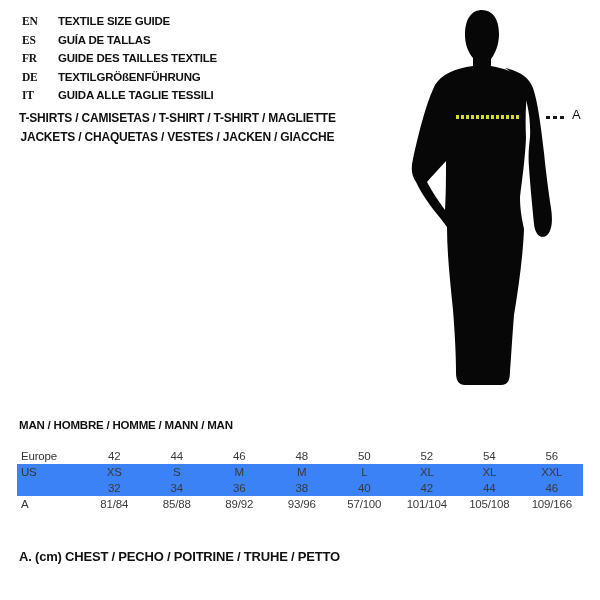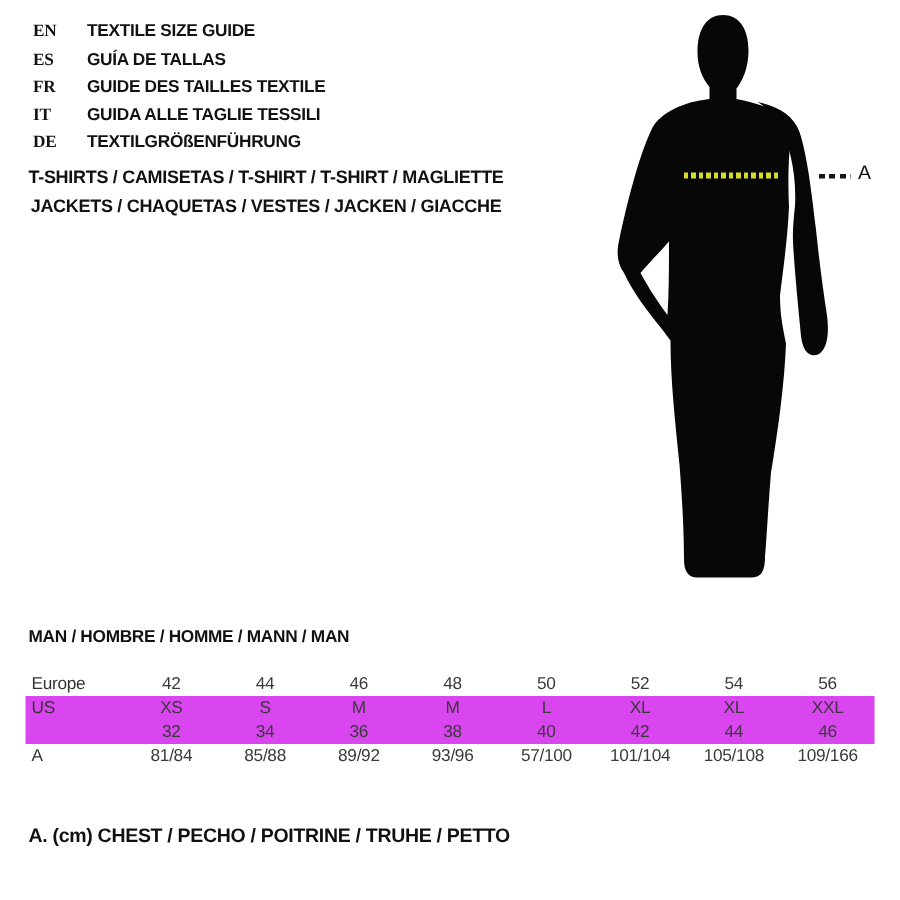--- a/index.html
+++ b/index.html
@@ -29,36 +29,36 @@
   .measure-label{left:572px;top:107px;font-size:13px;font-weight:500;}
 
   
   .section-title{left:19px;top:419px;font-weight:700;font-size:11.5px;letter-spacing:-0.2px;white-space:nowrap;}
 
   
   .size-table{left:17px;top:448px;width:566px;font-size:11.5px;}
   .thead{height:15px;line-height:15px;background:#c8c8c8;color:#333;
     padding-left:4px;letter-spacing:-0.2px;font-weight:400;white-space:nowrap;}
   .trow{display:grid;grid-template-columns:66px repeat(8,1fr);height:16px;line-height:16px;}
-  .trow:nth-child(2),.trow:nth-child(3){background:#d946ef;}
+  .trow:nth-child(2),.trow:nth-child(3){background:#3b82f6;}
   .tcell{text-align:center;color:#3a3a3a;letter-spacing:-0.2px;overflow:hidden;}
   .tlabel{text-align:left;padding-left:4px;color:#333;}
 
   
   .footnote{left:19px;top:549px;font-weight:700;font-size:13px;letter-spacing:-0.2px;white-space:nowrap;}
 </style>
 </head>
 <body>
 
 <div class="abs lang-list">
     <div class="lang-row"><span class="lang-code">EN</span><span class="lang-label">TEXTILE SIZE GUIDE</span></div>
     <div class="lang-row"><span class="lang-code">ES</span><span class="lang-label">GUÍA DE TALLAS</span></div>
     <div class="lang-row"><span class="lang-code">FR</span><span class="lang-label">GUIDE DES TAILLES TEXTILE</span></div>
+    <div class="lang-row"><span class="lang-code">DE</span><span class="lang-label">TEXTILGRÖßENFÜHRUNG</span></div>
     <div class="lang-row"><span class="lang-code">IT</span><span class="lang-label">GUIDA ALLE TAGLIE TESSILI</span></div>
-    <div class="lang-row"><span class="lang-code">DE</span><span class="lang-label">TEXTILGRÖßENFÜHRUNG</span></div>
   </div>
 
 <div class="abs categories">
   <div class="cat-line">T-SHIRTS / CAMISETAS / T-SHIRT / T-SHIRT / MAGLIETTE</div>
   <div class="cat-line">JACKETS / CHAQUETAS / VESTES / JACKEN / GIACCHE</div>
 </div>
 
 <svg class="abs figure-svg" viewBox="0 0 200 395" xmlns="http://www.w3.org/2000/svg" aria-hidden="true">
   <g fill="#070707">
 

